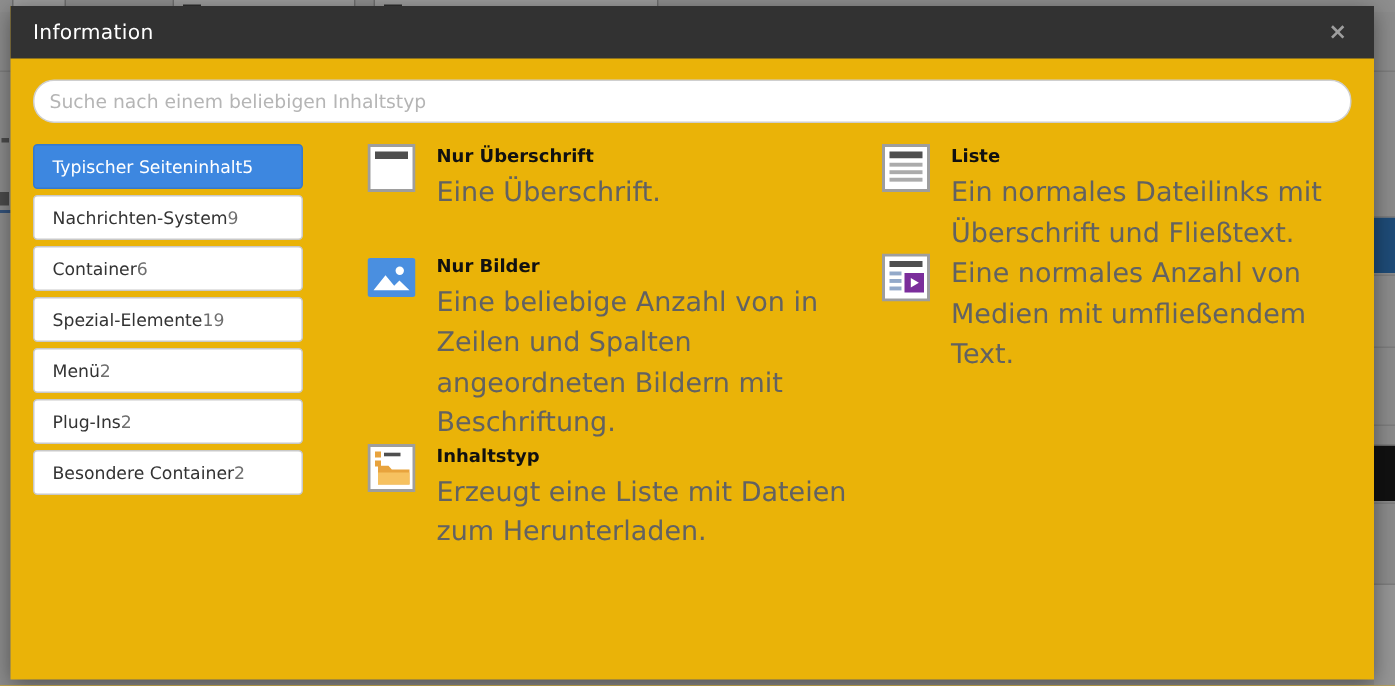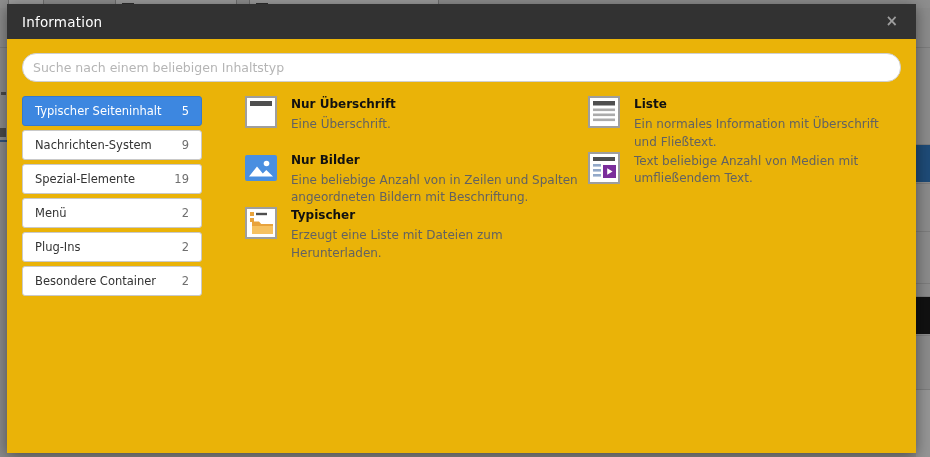--- a/index.html
+++ b/index.html
@@ -48,39 +48,39 @@
   }
   .search-input::placeholder { color: #b5b5b5; opacity: 1; }
 
   .wizard { display: flex; margin-top: 14px; align-items: flex-start; }
 
   
   .sidebar { width: 180px; flex: 0 0 auto; }
   .side-btn {
     width: 100%; height: 30px; margin-bottom: 4px;
     background: #fff; border: 1px solid #c9c9c9; border-radius: 3px;
-    display: flex; align-items: center; justify-content: space-between;
+    display: flex; align-items: center; justify-content: flex-start;
     padding: 0 12px; font-size: 11.5px; color: #333;
     font-family: inherit; cursor: pointer; text-align: left;
   }
   .side-btn .count { color: #6f6f6f; font-size: 11.5px; }
   .side-btn.active { background: #3d87e0; border-color: #3579cc; color: #fff; }
   .side-btn.active .count { color: #fff; }
 
   
   .content {
     margin-left: 43px; flex: 1 1 auto;
     display: grid; grid-template-columns: 343px 1fr;
     align-items: start;
   }
   .item { display: flex; cursor: pointer; }
   .item .icon { flex: 0 0 32px; width: 32px; height: 32px; margin-right: 14px; }
   .item-text { max-width: 292px; padding-top: 1px; }
   .item-title { font-size: 12px; font-weight: bold; color: #111; margin-bottom: 5px; }
-  .item-desc { font-size: 12px; color: #626262; line-height: 1.48; }
+  .item-desc { font-size: 18px; color: #626262; line-height: 1.48; }
 </style>
 </head>
 <body>
 
 <div class="backdrop">
   <div class="bg-top-strip">
     <div class="bg-box" style="left:8px;width:36px;"></div>
     <div class="bg-box" style="left:115px;width:122px;">
       <span class="bg-ico" style="left:6px;"></span>
     </div>
@@ -121,20 +121,24 @@
       <div class="sidebar">
         <button class="side-btn active">
           <span>Typischer Seiteninhalt</span>
           <span class="count">5</span>
         </button>
         <button class="side-btn">
           <span>Nachrichten-System</span>
           <span class="count">9</span>
         </button>
         <button class="side-btn">
+          <span>Container</span>
+          <span class="count">6</span>
+        </button>
+        <button class="side-btn">
           <span>Spezial-Elemente</span>
           <span class="count">19</span>
         </button>
         <button class="side-btn">
           <span>Menü</span>
           <span class="count">2</span>
         </button>
         <button class="side-btn">
           <span>Plug-Ins</span>
           <span class="count">2</span>
@@ -165,21 +169,21 @@
             <svg width="32" height="32" viewBox="0 0 32 32">
               <rect x="1" y="1" width="30" height="30" fill="#fff" stroke="#9e9e9e" stroke-width="2"></rect>
               <rect x="5" y="5" width="22" height="4.5" fill="#4f4f4f"></rect>
               <rect x="5" y="12.5" width="22" height="2.6" fill="#ababab"></rect>
               <rect x="5" y="17.5" width="22" height="2.6" fill="#ababab"></rect>
               <rect x="5" y="22.5" width="22" height="2.6" fill="#ababab"></rect>
             </svg>
           </span>
           <div class="item-text">
             <div class="item-title">Liste</div>
-            <div class="item-desc">Ein normales Information mit Überschrift und Fließtext.</div>
+            <div class="item-desc">Ein normales Dateilinks mit Überschrift und Fließtext.</div>
           </div>
         </div>
 
         <div class="item">
           <span class="icon">
             <svg width="32" height="32" viewBox="0 0 32 32">
               <rect x="0" y="3" width="32" height="26" rx="2" fill="#4a8fe0"></rect>
               <circle cx="21.5" cy="11.5" r="2.8" fill="#fff"></circle>
               <path d="M4 24.5 L12 14.5 L17.8 21.5 L21.3 18 L28 24.5 Z" fill="#fff"></path>
             </svg>
@@ -196,37 +200,37 @@
               <rect x="1" y="1" width="30" height="30" fill="#fff" stroke="#9e9e9e" stroke-width="2"></rect>
               <rect x="5" y="5" width="22" height="4" fill="#4f4f4f"></rect>
               <rect x="5" y="12" width="8" height="2.6" fill="#93a9c9"></rect>
               <rect x="5" y="17" width="8" height="2.6" fill="#93a9c9"></rect>
               <rect x="5" y="22" width="8" height="2.6" fill="#93a9c9"></rect>
               <rect x="15" y="13" width="13" height="13" fill="#7b2d9b"></rect>
               <path d="M19.2 16.3 L24.6 19.5 L19.2 22.7 Z" fill="#fff"></path>
             </svg>
           </span>
           <div class="item-text">
-            <div class="item-desc">Text beliebige Anzahl von Medien mit umfließendem Text.</div>
+            <div class="item-desc">Eine normales Anzahl von Medien mit umfließendem Text.</div>
           </div>
         </div>
 
         <div class="item">
           <span class="icon">
             <svg width="32" height="32" viewBox="0 0 32 32">
               <rect x="1" y="1" width="30" height="30" fill="#fff" stroke="#9e9e9e" stroke-width="2"></rect>
               <rect x="5" y="5" width="4" height="4" fill="#e8a33d"></rect>
               <rect x="11" y="5.8" width="11" height="2.4" fill="#4f4f4f"></rect>
               <rect x="5" y="11" width="4" height="4" fill="#e8a33d"></rect>
               <path d="M7 14.5 L14 14.5 L16.2 17 L28 17 L28 27 L7 27 Z" fill="#e8a33d"></path>
               <rect x="7" y="19" width="21" height="8" fill="#f6c160"></rect>
             </svg>
           </span>
           <div class="item-text">
-            <div class="item-title">Typischer</div>
+            <div class="item-title">Inhaltstyp</div>
             <div class="item-desc">Erzeugt eine Liste mit Dateien zum Herunterladen.</div>
           </div>
         </div>
 
       </div>
     </div>
   </div>
 </div>
 
 </body></html>

